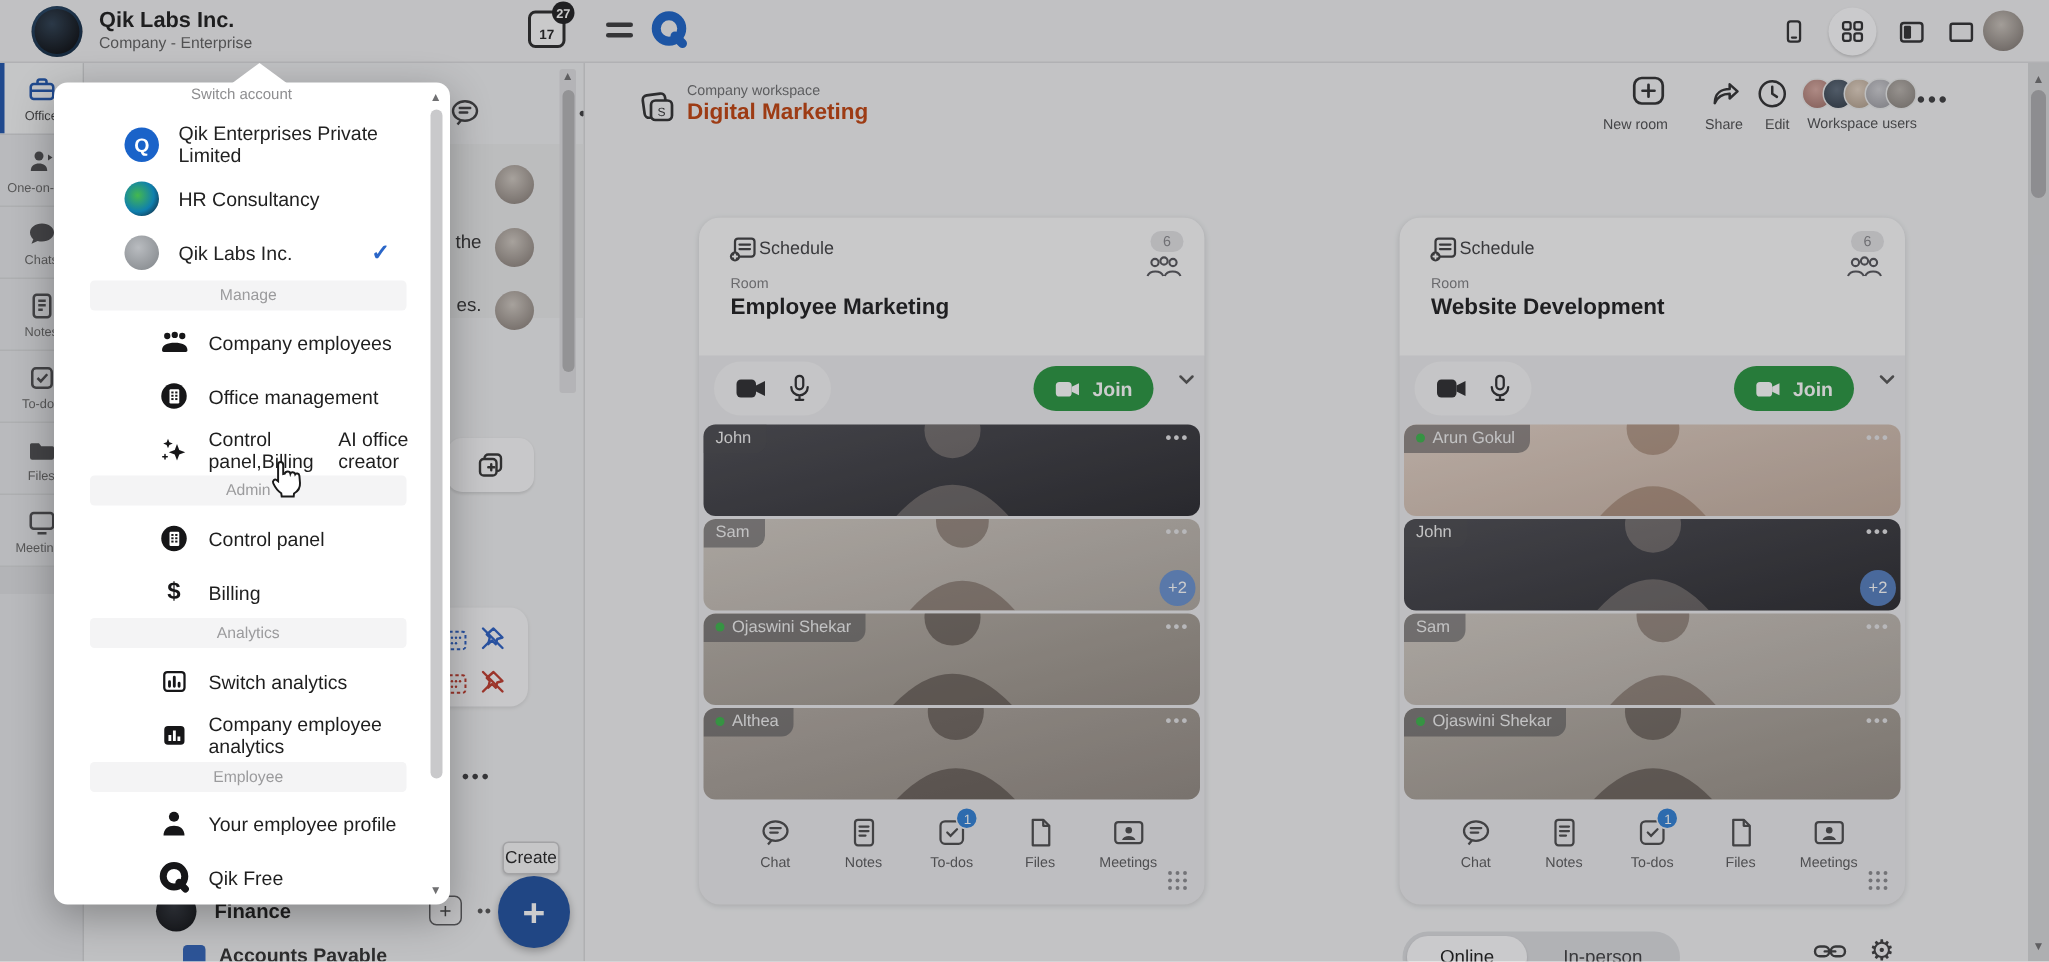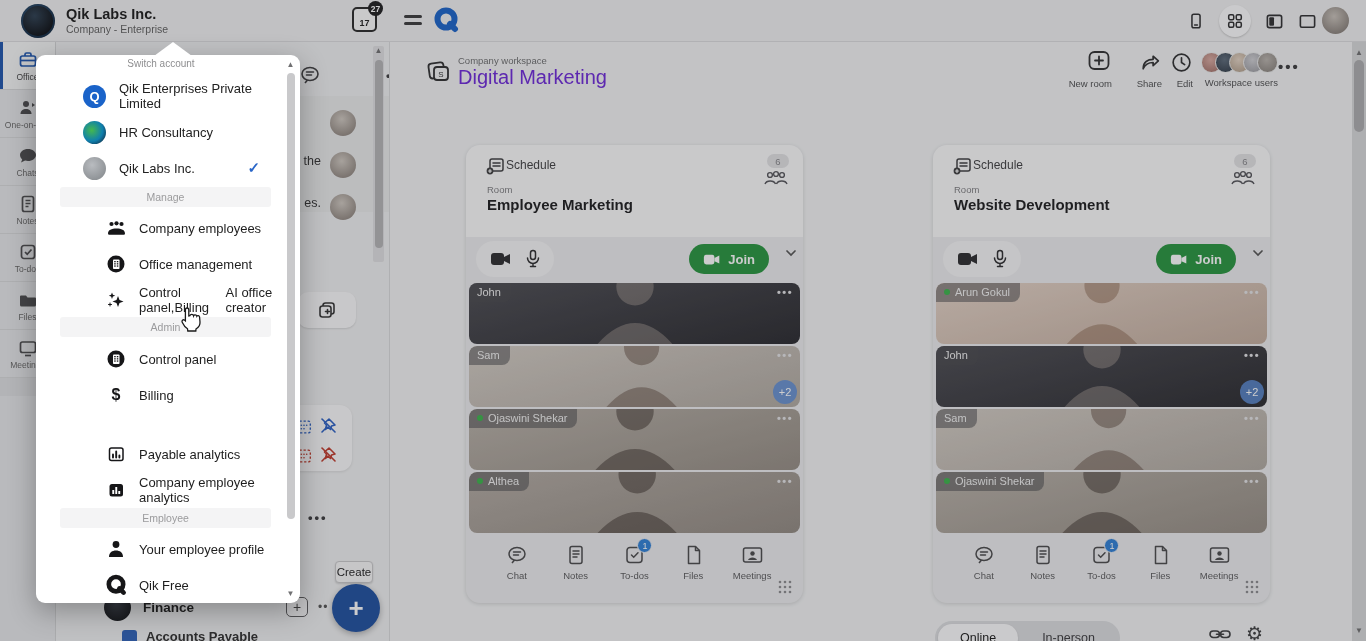--- a/index.html
+++ b/index.html
@@ -46,21 +46,21 @@
   .fin-avatar{position:absolute;left:48px;top:552px;width:27px;height:27px;border-radius:50%;background:radial-gradient(circle at 45% 35%,#3a3f48,#14161a 75%)}
   .fin-label{position:absolute;left:87px;top:558px;font-size:13.5px;font-weight:bold;color:#1e1e1e}
   .fin-plus{position:absolute;left:230px;top:555px;width:22px;height:20px;border:1.6px solid #5a5a5c;border-radius:5px;color:#444;font-size:14px;display:flex;align-items:center;justify-content:center;background:#f4f4f5}
   .fin-dots{position:absolute;left:262px;top:558px;font-size:12px;color:#555;letter-spacing:1px}
   .ap-sq{position:absolute;left:66px;top:588px;width:15px;height:15px;border-radius:3px;background:#2e62b8}
   .ap-label{position:absolute;left:90px;top:587px;font-size:13px;font-weight:bold;color:#2e2e2e}
   
   .main{position:absolute;left:390px;top:42px;width:976px;height:599px;background:#f3f4f5;z-index:3}
   .ws-icon{position:absolute;left:35px;top:16px}
   .ws-crumb{position:absolute;left:68px;top:13px;font-size:9.5px;color:#6d6d6f}
-  .ws-title{position:absolute;left:68px;top:24px;font-size:20px;font-weight:normal;color:#6d28d9}
+  .ws-title{position:absolute;left:68px;top:24px;font-size:15px;font-weight:bold;color:#c2410c}
   .action{position:absolute;display:flex;flex-direction:column;align-items:flex-end;gap:4px;font-size:9.5px;color:#4e4e50}
   .avrow{display:flex}
   .avrow i{width:21px;height:21px;border-radius:50%;border:1.5px solid #eceded;margin-left:-7px}
   .avrow i:first-child{margin-left:0}
   .hdots{position:absolute;left:888px;top:16px;font-size:15px;letter-spacing:2px;color:#3c3c3e;font-weight:bold}
   .mscroll{position:absolute;right:0;top:0;width:14px;height:599px;background:#d8d9db}
   .mscroll .thumb{position:absolute;left:2px;top:18px;width:10px;height:72px;background:#adadaf;border-radius:5px}
   
   .card{position:absolute;top:103px;width:337px;height:458px;border-radius:14px;background:#ededef;box-shadow:0 1px 4px rgba(0,0,0,.14);overflow:hidden}
   .card.c1{left:76px}.card.c2{left:543px}
@@ -721,29 +721,30 @@
           <rect x="10.8" y="11.4" width="1.5" height="1.3" fill="#161618"></rect>
         </svg>
       </span>
     <span class="mlabel">Control panel</span>
   </div>
   <div class="dd-row" style="top:322px">
     <span class="micon" style="font-size:16px;font-weight:bold;color:#161618">$</span>
     <span class="mlabel">Billing</span>
   </div>
 
+  <div class="dd-band" style="top:357px">Analytics</div>
 
   <div class="dd-row" style="top:381px">
     <span class="micon">
         <svg width="20" height="20" viewBox="0 0 20 20" fill="none" stroke="#161618" stroke-width="1.5">
           <rect x="3.5" y="4" width="13.5" height="12.5" rx="2"></rect>
           <path d="M7 13.5 v-3 M10.2 13.5 v-6 M13.4 13.5 v-2" stroke-width="1.9" stroke-linecap="round"></path>
         </svg>
       </span>
-    <span class="mlabel">Payable analytics</span>
+    <span class="mlabel">Switch analytics</span>
   </div>
   <div class="dd-row" style="top:417px">
     <span class="micon">
         <svg width="20" height="20" viewBox="0 0 20 20">
           <rect x="3.5" y="4" width="13.5" height="12.5" rx="2.5" fill="#161618"></rect>
           <rect x="6.3" y="10" width="1.9" height="4" fill="#fff"></rect>
           <rect x="9.3" y="7" width="1.9" height="7" fill="#fff"></rect>
           <rect x="12.3" y="11" width="1.9" height="3" fill="#fff"></rect>
         </svg>
       </span>

